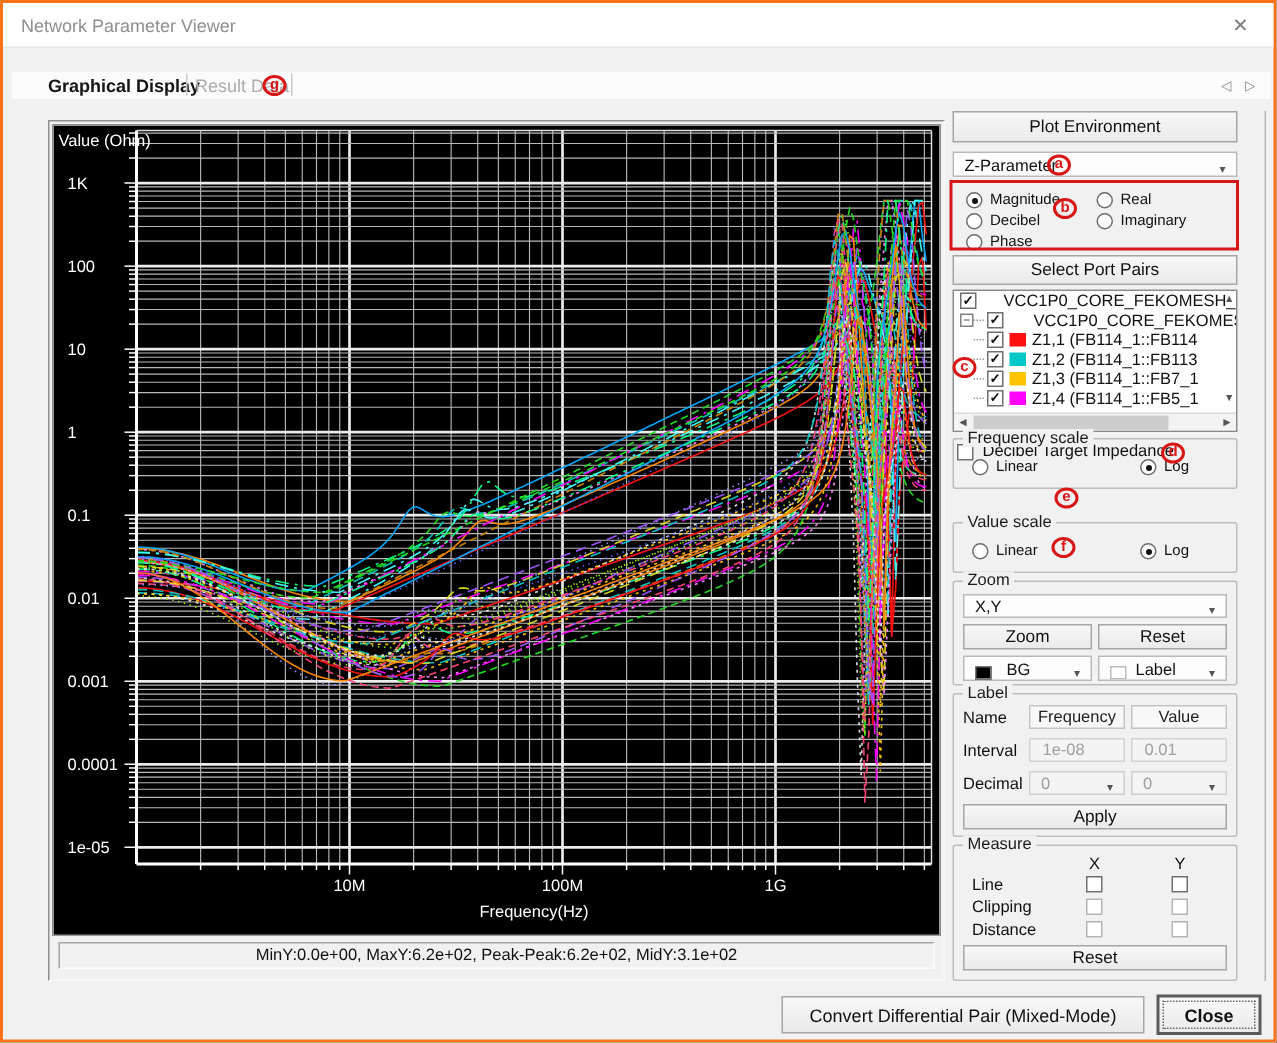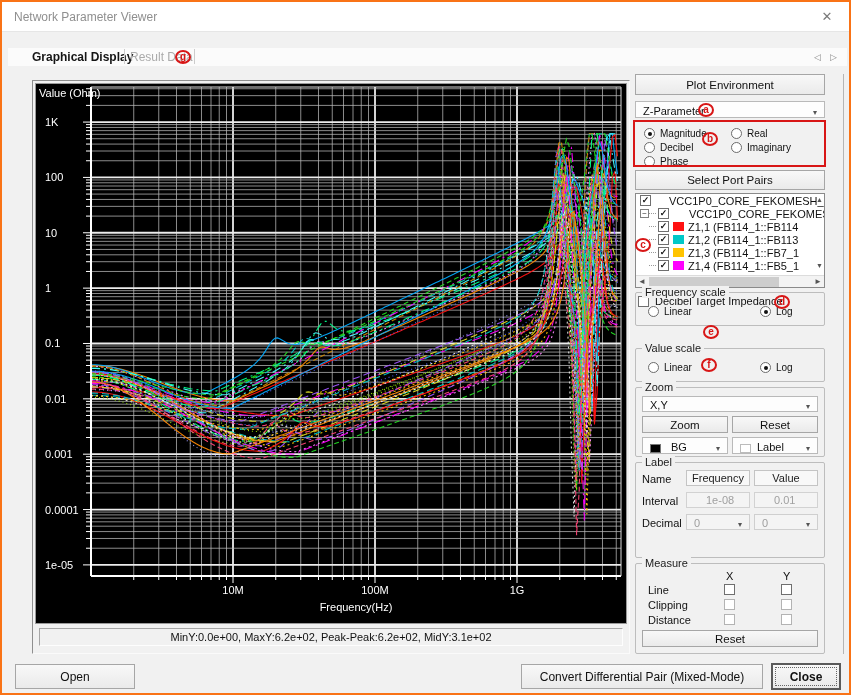--- a/index.html
+++ b/index.html
@@ -49,21 +49,21 @@
   .rb.sel::after { content:""; position:absolute; left:3px; top:3px; width:4px; height:4px;
                    border-radius:50%; background:#111; }
   .cb { width:11px; height:11px; border:1px solid #6f6f6f; background:#fff; display:inline-flex;
         align-items:center; justify-content:center; font-size:9px; font-weight:bold; color:#111;
         line-height:1; flex:0 0 auto; }
   .cb.dis { border-color:#b3b3b3; }
   .citem { position:absolute; display:flex; align-items:center; gap:6px; font-size:11px; color:#111; white-space:nowrap; }
   .flabel { position:absolute; font-size:11px; color:#111; white-space:nowrap; }
   .nfield { position:absolute; height:16px; background:#f8f8f8; border:1px solid #c4c4c4; font-size:11px;
             color:#222; display:flex; align-items:center; justify-content:center; }
-  .nfield.dis { color:#a0a0a0; background:#f4f4f4; border-color:#d2d2d2; justify-content:flex-start; padding-left:19px; }
+  .nfield.dis { color:#a0a0a0; background:#f4f4f4; border-color:#d2d2d2; justify-content:flex-start; padding-left:8px; }
 
   
   .tree { position:absolute; left:633px; top:191px; width:190px; height:95px; background:#fff;
           border:1px solid #8a8a8a; overflow:hidden; }
   .trow { display:flex; align-items:center; height:13px; font-size:11px; color:#111;
           white-space:nowrap; overflow:hidden; }
   .tline { width:7px; height:0; border-top:1px dotted #9a9a9a; margin-right:2px; flex:0 0 auto; }
   .expander { width:9px; height:9px; border:1px solid #808080; background:#fff; font-size:8px;
               line-height:7px; text-align:center; color:#333; flex:0 0 auto; }
   .swatch { width:11px; height:9px; margin:0 4px 0 4px; flex:0 0 auto; }
@@ -537,38 +537,38 @@
   <div class="nfield dis" style="left:752px;top:490px;width:64px;">0.01</div>
   <div class="flabel" style="left:640px;top:515px;">Decimal</div>
   <div class="combo dis" style="left:684px;top:512px;width:64px;height:16px;">
     <span>0</span>
     <span class="arrow">▾</span>
   </div>
   <div class="combo dis" style="left:752px;top:512px;width:64px;height:16px;">
     <span>0</span>
     <span class="arrow">▾</span>
   </div>
+  <div class="btn" style="left:640px;top:534px;width:176px;height:17px;">Apply</div>
 
   <div class="groupbox" style="left:633px;top:561px;width:190px;height:91px;">
     <span class="gb-title">Measure</span>
   </div>
   <div class="mcol" style="left:724px;top:568px;">X</div>
   <div class="mcol" style="left:781px;top:568px;">Y</div>
   <div class="flabel" style="left:646px;top:582px;">Line</div>
   <div class="cb" style="position:absolute;left:722px;top:582px;"></div>
   <div class="cb" style="position:absolute;left:779px;top:582px;"></div>
   <div class="flabel" style="left:646px;top:597px;">Clipping</div>
   <div class="cb dis" style="position:absolute;left:722px;top:597px;"></div>
   <div class="cb dis" style="position:absolute;left:779px;top:597px;"></div>
   <div class="flabel" style="left:646px;top:612px;">Distance</div>
   <div class="cb dis" style="position:absolute;left:722px;top:612px;"></div>
   <div class="cb dis" style="position:absolute;left:779px;top:612px;"></div>
   <div class="btn" style="left:640px;top:628px;width:176px;height:17px;">Reset</div>
 
-  <div class="btn footer-btn" style="left:13px;top:662px;width:120px;height:25px;">Open</div>
   <div class="btn footer-btn" style="left:519px;top:662px;width:242px;height:25px;">Convert Differential Pair (Mixed-Mode)</div>
   <div class="btn footer-btn close-main" style="left:769px;top:661px;width:70px;height:27px;">Close</div>
 
   <div class="annot-circle" style="left:173px;top:48px;">g</div>
   <div class="annot-circle" style="left:696px;top:101px;">a</div>
   <div class="annot-circle" style="left:700px;top:130px;">b</div>
   <div class="annot-circle" style="left:633px;top:236px;">c</div>
   <div class="annot-circle" style="left:772px;top:293px;">d</div>
   <div class="annot-circle" style="left:701px;top:323px;">e</div>
   <div class="annot-circle" style="left:699px;top:356px;">f</div>

